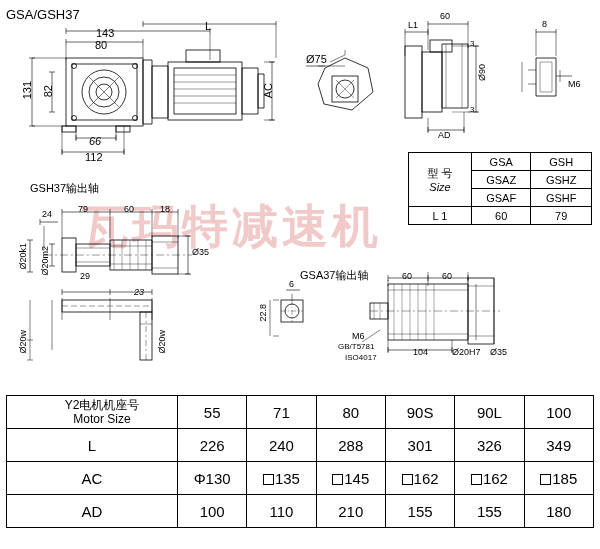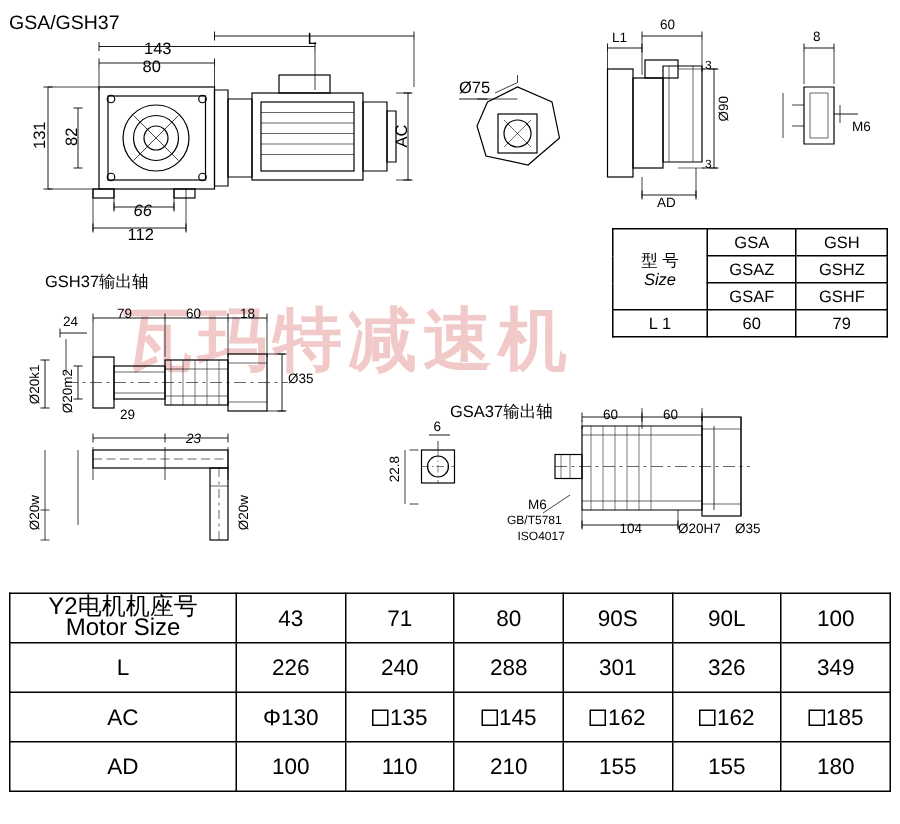--- a/index.html
+++ b/index.html
@@ -12,21 +12,21 @@
   .vert{writing-mode:vertical-rl;transform:rotate(180deg);}
   svg{position:absolute;left:0;top:0;}
   .wm{position:absolute;color:#f2c9c9;font-size:46px;font-weight:bold;
       letter-spacing:4px;white-space:nowrap;pointer-events:none;}
   table{border-collapse:collapse;position:absolute;}
   td{border:1px solid #000;text-align:center;font-size:12px;padding:0;}
   #spec-table{left:408px;top:152px;width:184px;}
   #spec-table td{height:17px;font-size:11px;}
   #motor-table{left:6px;top:395px;width:588px;}
   #motor-table td{height:32px;font-size:15px;}
-  #motor-table td.h{font-size:16px;line-height:14px;}
+  #motor-table td.h{font-size:12px;line-height:14px;padding-left:20px;}
   .sq{display:inline-block;width:9px;height:9px;border:1px solid #000;
       vertical-align:middle;margin-right:1px;}
 </style>
 </head>
 <body>
 
 <div class="wm" style="left:82px;top:196px;">瓦玛特减速机</div>
 
 <svg width="600" height="549">
   <g stroke="#000" fill="none" stroke-width="0.8">
@@ -234,21 +234,21 @@
 <div class="lbl vert sm" style="left:478px;top:64px;">Ø90</div>
 <div class="lbl sm" style="left:438px;top:131px;">AD</div>
 <div class="lbl sm" style="left:542px;top:20px;">8</div>
 <div class="lbl sm" style="left:568px;top:80px;">M6</div>
 
 <div class="lbl sm" style="left:42px;top:210px;">24</div>
 <div class="lbl sm" style="left:78px;top:205px;">79</div>
 <div class="lbl sm" style="left:124px;top:205px;">60</div>
 <div class="lbl sm" style="left:160px;top:205px;">18</div>
 <div class="lbl sm" style="left:80px;top:272px;">29</div>
-<div class="lbl sm" style="left:124px;top:288px;font-style:italic;">23</div>
+<div class="lbl sm" style="left:134px;top:288px;font-style:italic;">23</div>
 <div class="lbl sm" style="left:192px;top:248px;">Ø35</div>
 <div class="lbl sm vert" style="left:19px;top:243px;">
   <span>Ø20</span><span class="xs">k1</span>
 </div>
 <div class="lbl sm vert" style="left:41px;top:246px;">
   <span>Ø20</span><span class="xs">m2</span>
 </div>
 <div class="lbl sm vert" style="left:19px;top:330px;">
   <span>Ø20</span><span class="xs">w</span>
 </div>
@@ -295,21 +295,21 @@
 </tbody>
   </table>
 
 <table id="motor-table">
   <tbody>
       <tr>
     <td class="h" style="width:150px;">
       <div>Y2电机机座号</div>
       <div>Motor Size</div>
     </td>
-    <td>43</td>
+    <td>55</td>
     <td>71</td>
     <td>80</td>
     <td>90S</td>
     <td>90L</td>
     <td>100</td>
   </tr>
   <tr>
     <td>L</td>
     <td>226</td>
     <td>240</td>

